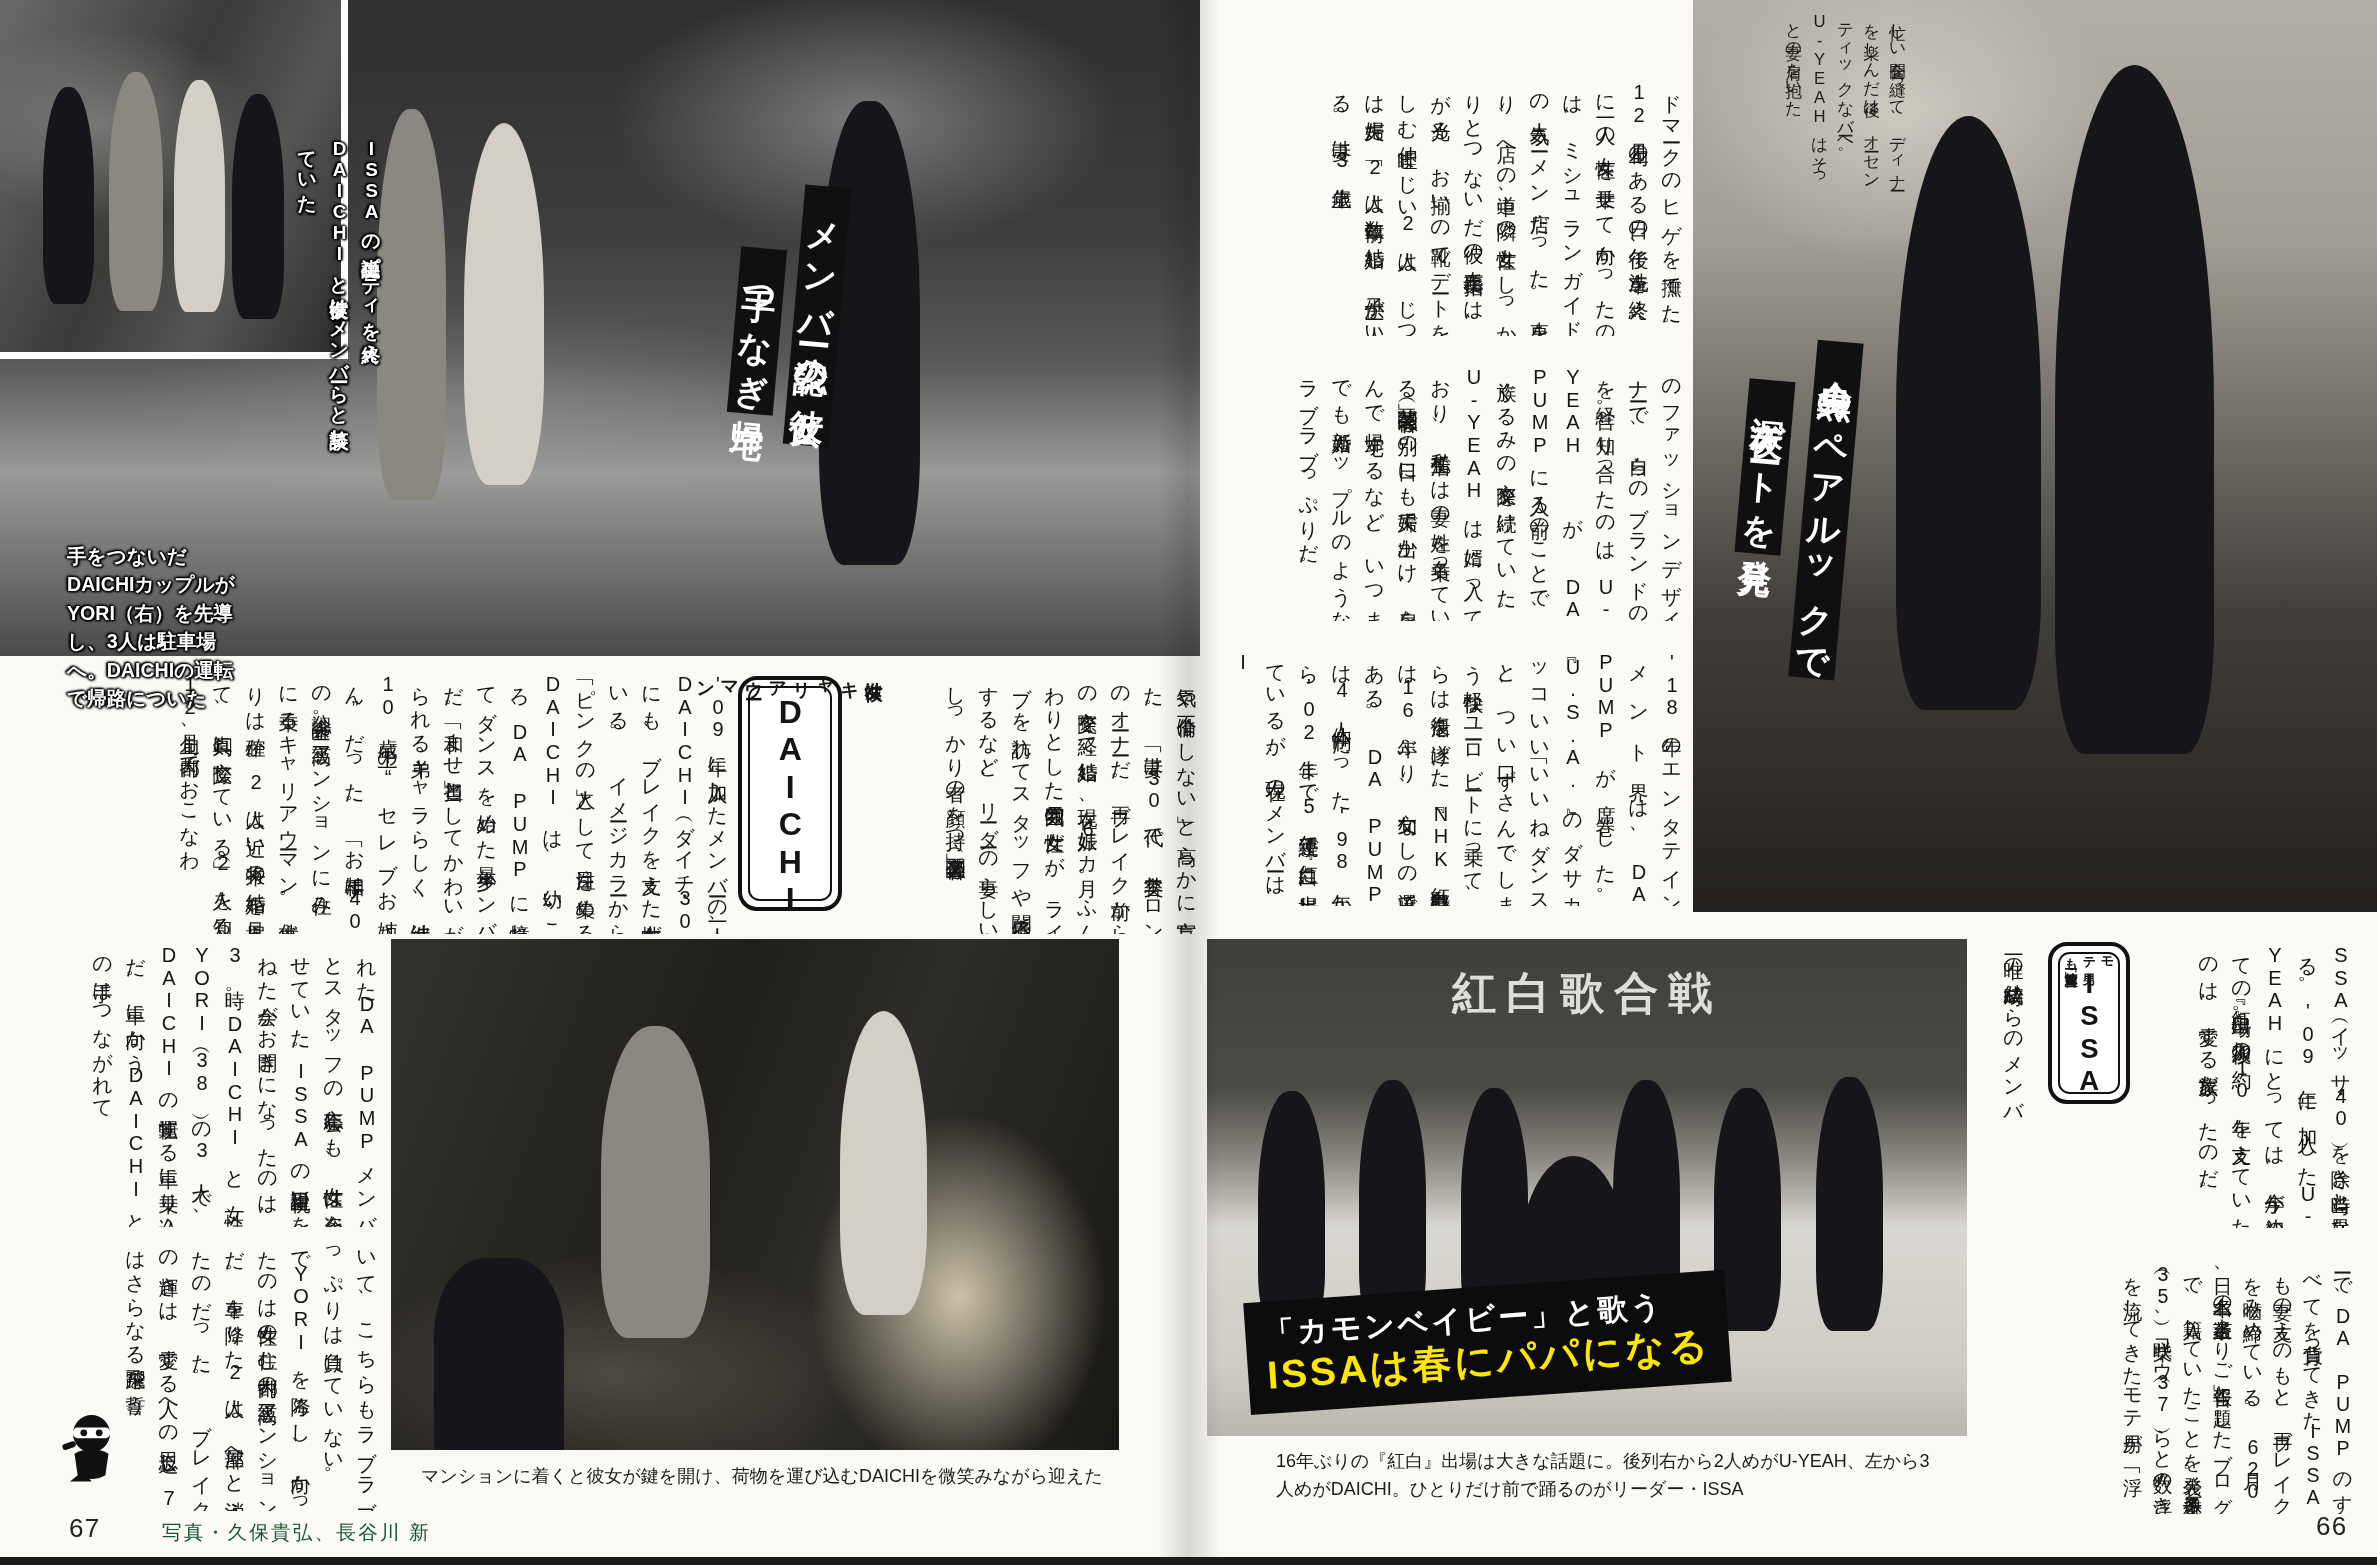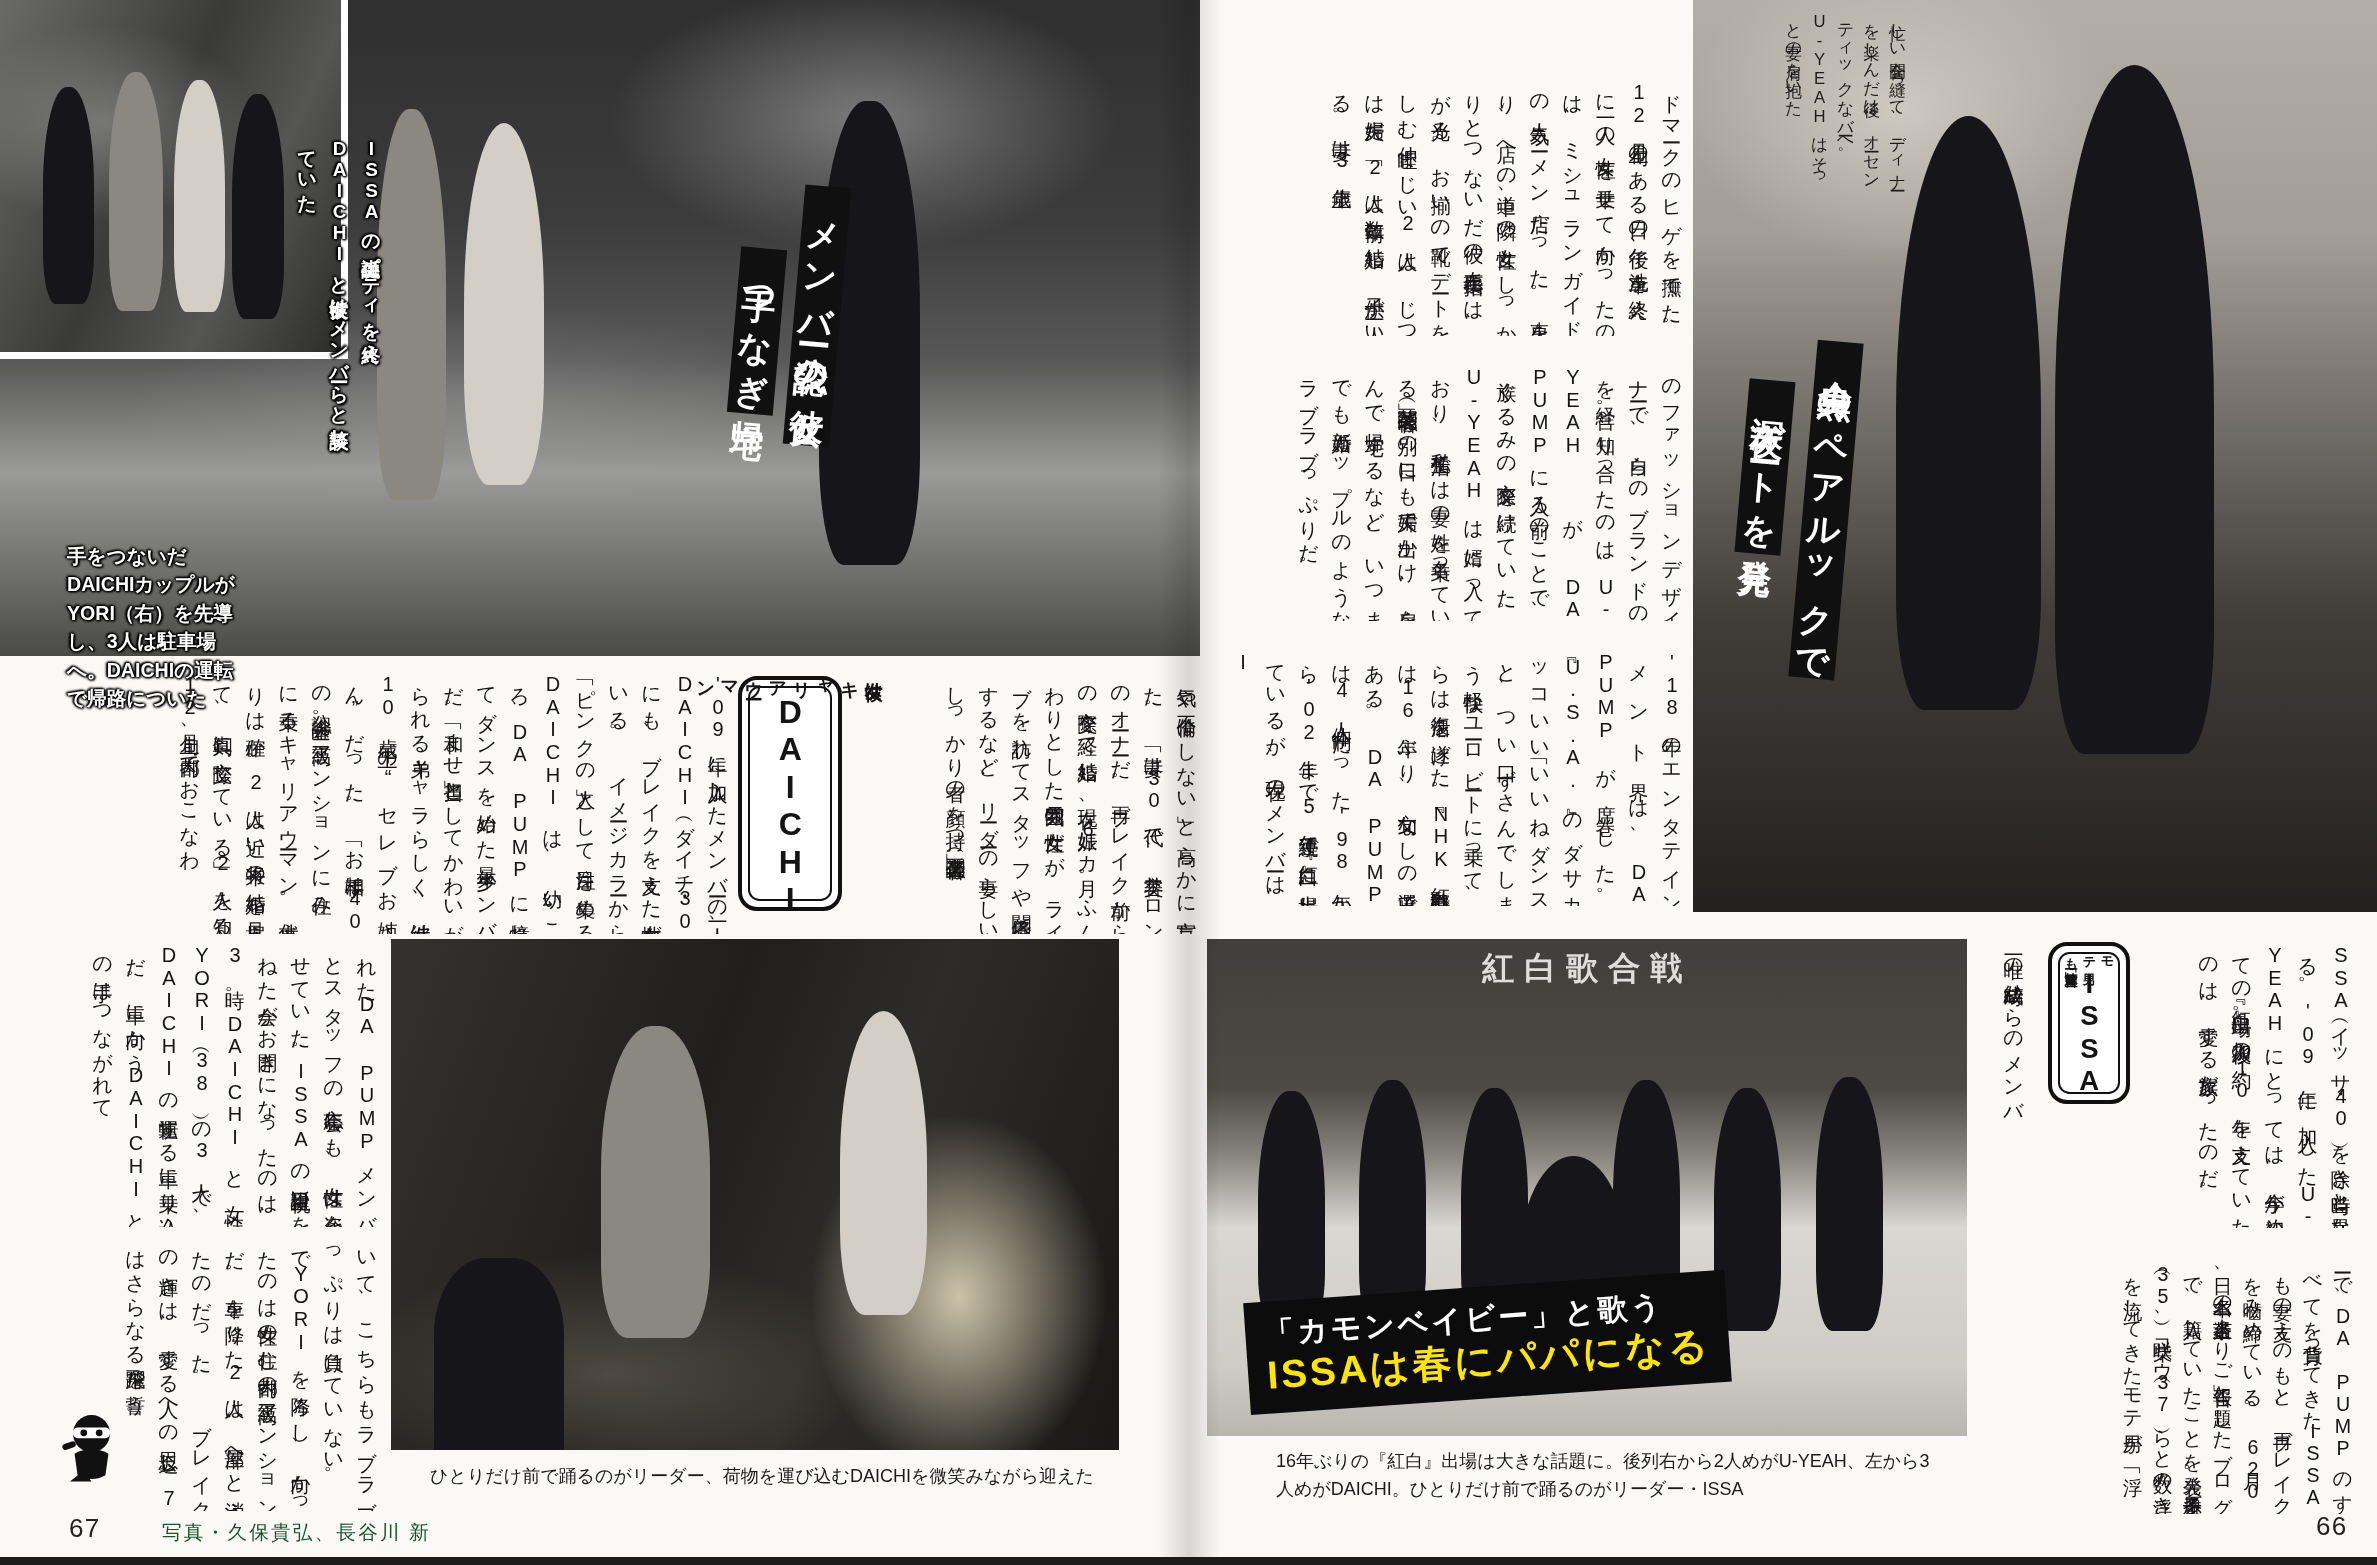--- a/index.html
+++ b/index.html
@@ -107,21 +107,21 @@
         <path d="M7 45 l9 -7 5 7 z" fill="#111"></path>
         <rect x="2" y="20" width="9" height="4" rx="2" fill="#111" transform="rotate(-20 6 22)"></rect>
       </svg>
     </div>
 
     <div class="abs photo ph-mansion" style="left:391px;top:939px;width:728px;height:511px;">
       <div class="fig fig-grey" style="left:210px;top:87px;width:109px;height:312px;"></div>
       <div class="fig fig-light" style="left:449px;top:72px;width:87px;height:304px;border-radius:50% 50% 28% 28%;"></div>
       <div class="fig" style="left:43px;top:319px;width:130px;height:192px;border-radius:40% 40% 0 0;"></div>
     </div>
-    <div class="abs caption" style="left:403px;top:1463px;width:718px;text-align:center;">ひとりだけ前で踊るのがリーダー、荷物を運び込むDAICHIを微笑みながら迎えた</div>
+    <div class="abs caption" style="left:403px;top:1463px;width:718px;text-align:center;">マンションに着くと彼女が鍵を開け、荷物を運び込むDAICHIを微笑みながら迎えた</div>
 
     <div class="abs folio" style="left:33px;top:1513px;margin-left:36px;">67</div>
     <div class="abs credit" style="left:162px;top:1519px;">写真・久保貴弘、長谷川 新</div>
   </section>
 
   <section class="abs" style="left:1200px;top:0;width:1178px;height:1566px;">
 
     <div class="abs photo ph-couple" style="left:493px;top:0;width:685px;height:912px;">
       <div class="fig" style="left:203px;top:116px;width:145px;height:594px;border-radius:52% 52% 20% 20%;"></div>
       <div class="fig" style="left:362px;top:65px;width:159px;height:689px;border-radius:50% 50% 18% 18%;"></div>
@@ -130,21 +130,21 @@
     <div class="abs vtext" style="left:580px;top:11.6px;width:130px;height:174px;font-size:16.7px;line-height:26px;color:#1d1c1a;">忙しい合間を縫って、ディナーを楽しんだ後は、オーセンティックなバーへ。U-YEAHはそっと妻の肩を抱いた</div>
 
     <div class="abs hl vtext" style="left:603px;top:341px;transform:rotate(5deg);">全身黒のペアルックで</div>
     <div class="abs hl vtext" style="left:542px;top:380px;transform:rotate(5deg);">深夜デートを発見</div>
 
     <div class="abs vtext body-txt" style="left:33px;top:81px;width:455px;height:255px;">ドマークのヒゲを撫でた。　12月上旬のある日の午後、洗車を終え、助手席に一人の女性を乗せて向かったのは、ミシュランガイド掲載の人気ラーメン店だった。車を降り、店への道中、隣の女性としっかりとつないだ彼の左手薬指には、指輪が光る。お揃いの靴でデートを楽しむ仲睦まじい2人は、じつは夫婦だ。「2人は数年前に結婚し、子供が一人いる。妻は3歳年上</div>
     <div class="abs vtext body-txt" style="left:33px;top:366px;width:455px;height:255px;">のファッションデザイナーで、自らのブランドの会社を経営。知り合ったのは、U-YEAHがDA PUMPに入る前のことで、家族ぐるみの交際を続けていた。U-YEAHは婿に入っており、私生活では妻の姓を名乗っている」（芸能関係者）　別の日にも夫婦で出かけ、肩を組んで帰宅するなど、いつまでも新婚カップルのようなラブラブっぷりだ。</div>
     <div class="abs vtext body-txt" style="left:33px;top:651px;width:455px;height:255px;">'18年のエンタテインメント界は、DA PUMPが席巻した。『U.S.A.』のダサカッコいい「いいねダンス」と、つい口ずさんでしまう軽快なユーロビートに乗って、彼らは復活を遂げた。『NHK紅白歌合戦』には16年ぶり、文句なしの選出である。　DA PUMPは4人体制だった'98年から'02年まで5年連続で『紅白』に出場しているが、現在のメンバーは、I</div>
 
     <div class="abs photo ph-kouhaku" style="left:7.2px;top:939px;width:760px;height:497px;">
-      <div class="abs sign" style="left:0;top:8px;width:100%;text-align:center;font-size:32px;">紅白歌合戦</div>
+      <div class="abs sign" style="left:0;top:25px;width:100%;text-align:center;font-size:44px;">紅白歌合戦</div>
       <div class="fig" style="left:51px;top:152px;width:67px;height:239px;"></div>
       <div class="fig" style="left:152px;top:141px;width:67px;height:250px;"></div>
       <div class="fig" style="left:254px;top:149px;width:67px;height:243px;"></div>
       <div class="fig" style="left:406px;top:141px;width:67px;height:250px;"></div>
       <div class="fig" style="left:507px;top:149px;width:67px;height:243px;"></div>
       <div class="fig" style="left:609px;top:138px;width:67px;height:254px;"></div>
       <div class="fig" style="left:312px;top:217px;width:109px;height:217px;border-radius:50% 50% 30% 30%;"></div>
     </div>
 
     <div class="abs overlay" style="left:51px;top:1303px;">

